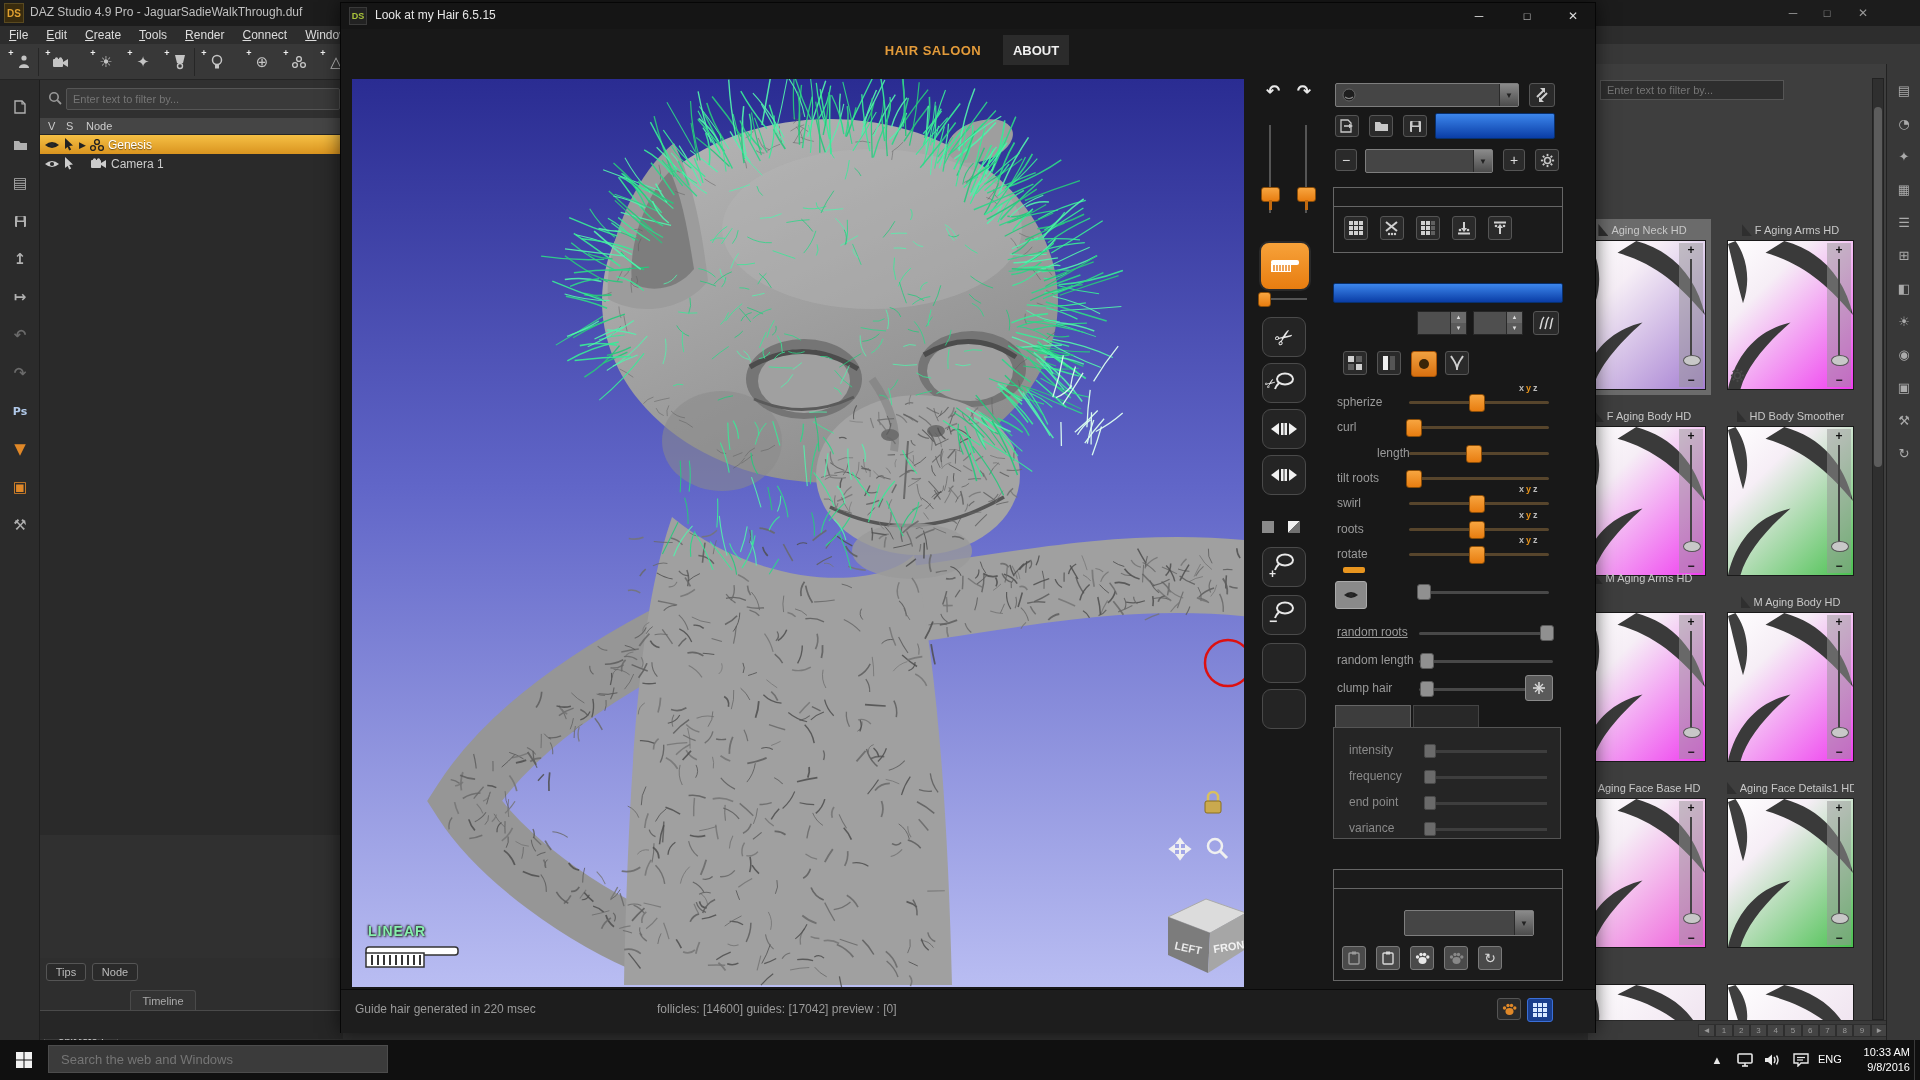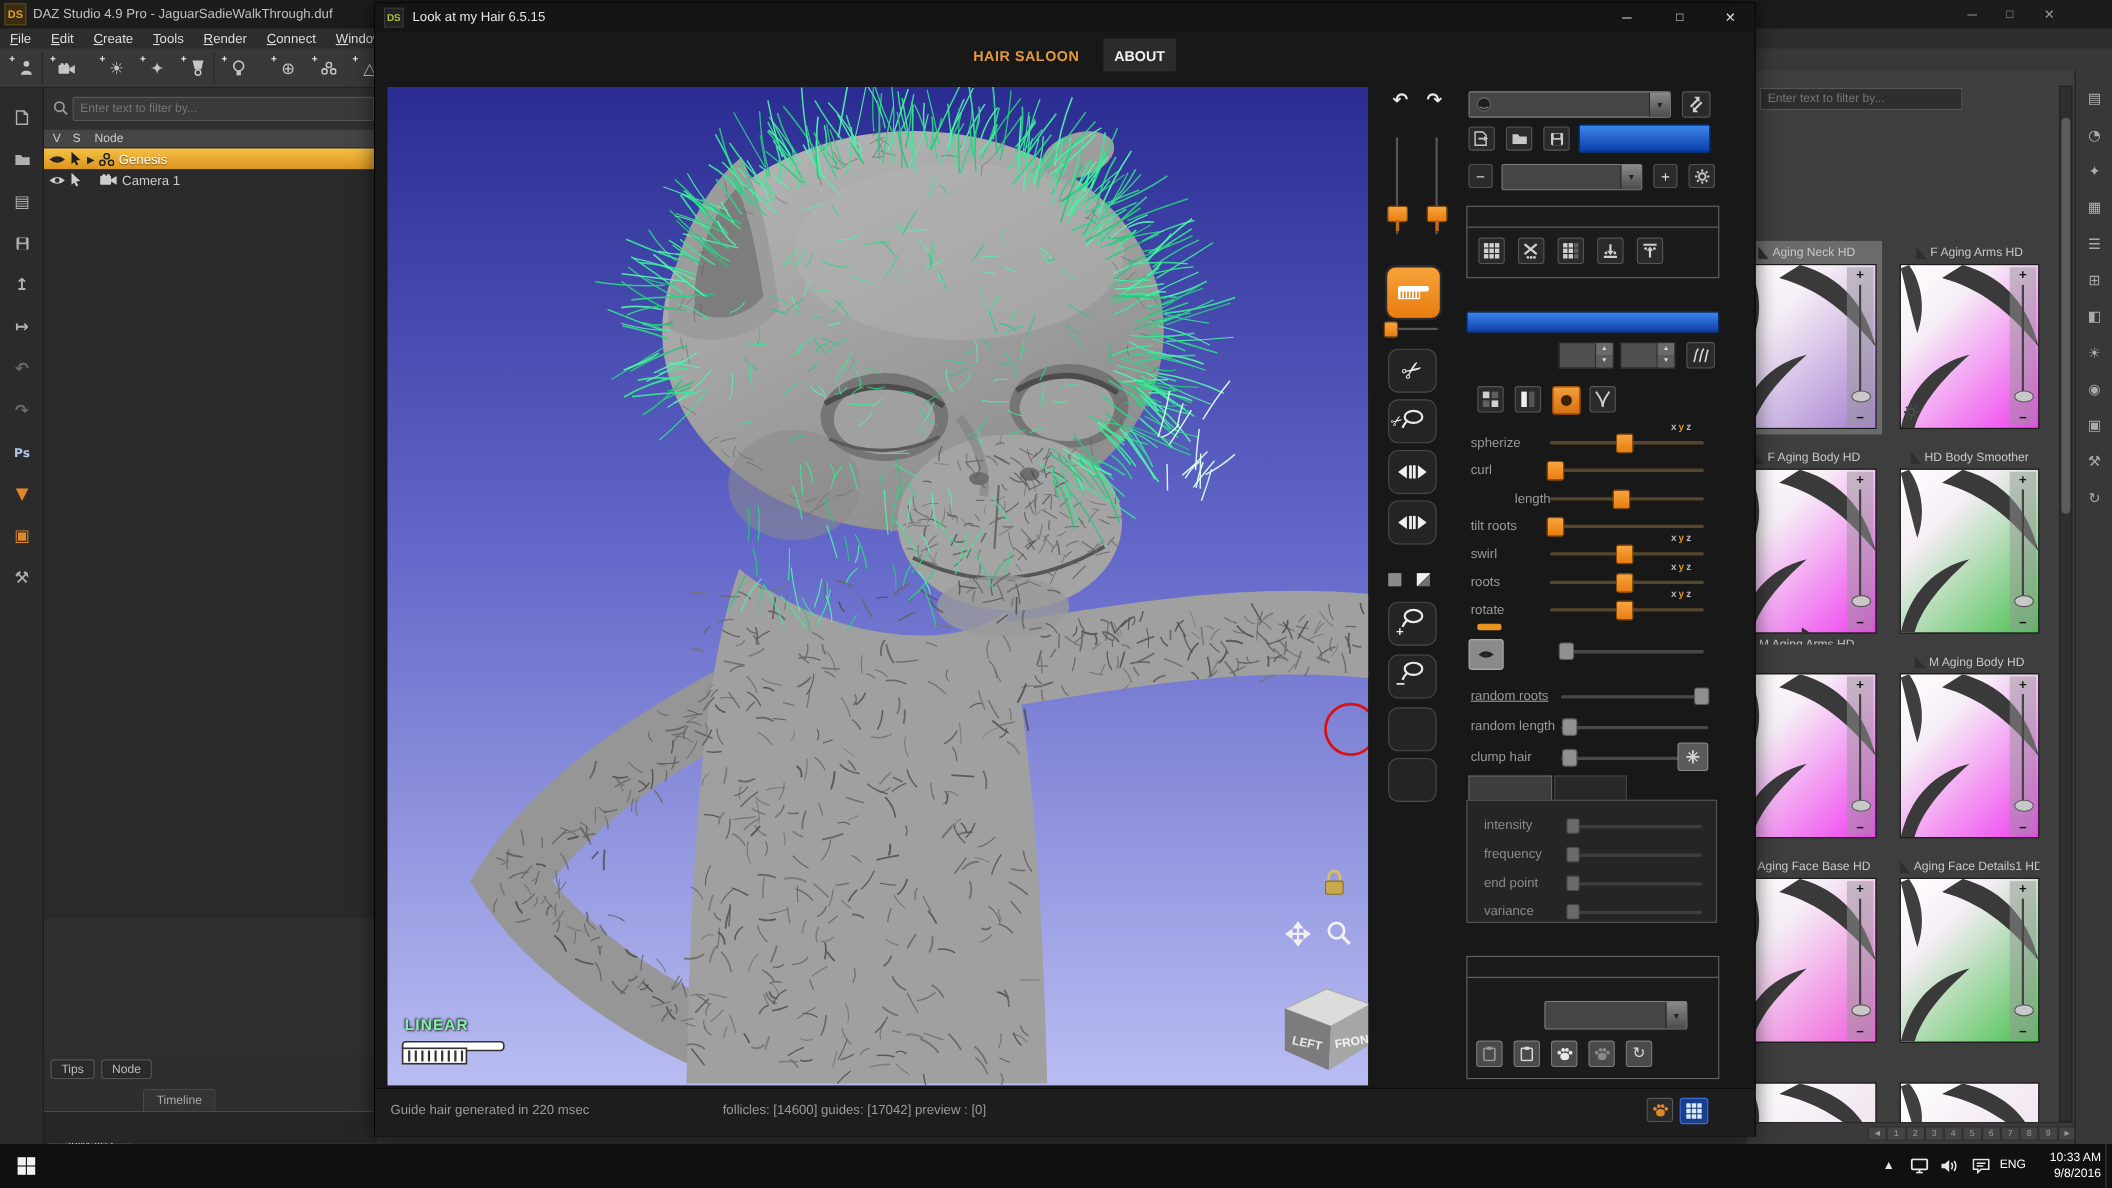--- a/index.html
+++ b/index.html
@@ -293,21 +293,21 @@
         <div class="abs" style="left:139px;top:362px;width:127px;height:150px;background:linear-gradient(135deg,#ffffff 0%,#f6eef6 30%,#49c14f 100%);border:1px solid #1a1a1a;box-sizing:border-box;overflow:hidden;"><svg width="125" height="148" viewBox="0 0 125 148" xmlns="http://www.w3.org/2000/svg">
             <path d="M 56.25 0 C 93.75 10.360000000000001 116.25 37 125 74 C 100 44.4 75 22.2 37.5 11.84 Z" fill="#3a3a3a"></path>
    <path d="M 0 148 C 8.75 111 31.25 88.8 62.5 81.4 C 37.5 103.6 18.75 125.8 12.5 148 Z" fill="#3a3a3a"></path>
    <path d="M 7.5 0 C 20 17.759999999999998 22.5 41.440000000000005 15 62.16 C 8.75 39.96 3.75 17.759999999999998 0 2.96 Z" fill="#3f3f3f"></path>
           </svg><div class="abs" style="right:2px;top:2px;width:24px;height:144px;background:rgba(150,150,150,.5);">
        <div style="text-align:center;color:#111;font-weight:bold;font-size:12px;line-height:14px;">+</div>
        <div style="position:absolute;left:11px;top:16px;width:2px;height:100px;background:#444;"></div>
        <div style="position:absolute;left:4px;top:112px;width:16px;height:9px;background:#c8c8c8;border:1px solid #555;border-radius:50%;"></div>
        <div style="position:absolute;left:0;right:0;bottom:0;text-align:center;color:#111;font-weight:bold;font-size:12px;line-height:14px;">−</div>
      </div></div>
-        <div class="abs" style="left:-9px;top:506px;width:127px;height:16px;display:flex;align-items:center;justify-content:center;gap:3px;flex-direction:column;">
+        <div class="abs" style="left:-9px;top:506px;width:127px;height:16px;display:flex;align-items:center;justify-content:center;gap:3px;">
           <span style="width:10px;height:12px;background:#2f2f2f;clip-path:polygon(0 0,100% 100%,0 100%);"></span>
           <span class="tile-label">M Aging Arms HD</span>
         </div>
         <div class="abs" style="left:-9px;top:548px;width:127px;height:150px;background:linear-gradient(135deg,#ffffff 0%,#f6eef6 30%,#ef3def 100%);border:1px solid #1a1a1a;box-sizing:border-box;overflow:hidden;"><svg width="125" height="148" viewBox="0 0 125 148" xmlns="http://www.w3.org/2000/svg">
             <path d="M 56.25 0 C 93.75 10.360000000000001 116.25 37 125 74 C 100 44.4 75 22.2 37.5 11.84 Z" fill="#3a3a3a"></path>
    <path d="M 0 148 C 8.75 111 31.25 88.8 62.5 81.4 C 37.5 103.6 18.75 125.8 12.5 148 Z" fill="#3a3a3a"></path>
    <path d="M 7.5 0 C 20 17.759999999999998 22.5 41.440000000000005 15 62.16 C 8.75 39.96 3.75 17.759999999999998 0 2.96 Z" fill="#3f3f3f"></path>
           </svg><div class="abs" style="right:2px;top:2px;width:24px;height:144px;background:rgba(150,150,150,.5);">
        <div style="text-align:center;color:#111;font-weight:bold;font-size:12px;line-height:14px;">+</div>
        <div style="position:absolute;left:11px;top:16px;width:2px;height:100px;background:#444;"></div>
@@ -2189,20 +2189,21 @@
 
   <div class="abs" id="taskbar" style="left:0;top:1040px;width:1920px;height:40px;background:#101010;z-index:100;">
     <div class="abs ico" style="left:0;top:0;width:48px;height:40px;" id="start-glyph">
         <svg width="18" height="18" viewBox="0 0 18 18" xmlns="http://www.w3.org/2000/svg">
           <rect x="1" y="1" width="7.5" height="7.5" fill="#f2f2f2"></rect>
           <rect x="9.5" y="1" width="7.5" height="7.5" fill="#f2f2f2"></rect>
           <rect x="1" y="9.5" width="7.5" height="7.5" fill="#f2f2f2"></rect>
           <rect x="9.5" y="9.5" width="7.5" height="7.5" fill="#f2f2f2"></rect>
         </svg>
       </div>
+    <input class="abs" style="left: 48px; top: 5px; width: 340px; height: 28px; background: rgb(59, 59, 59); border: 1px solid rgb(76, 76, 76); color: rgb(204, 204, 204); font-size: 13px; padding: 0px 12px; box-sizing: border-box;" placeholder="Search the web and Windows">
     <div id="taskbar-apps"></div>
     <div class="abs ico" style="left:1706px;top:8px;width:22px;height:24px;color:#e8e8e8;font-size:11px;">▲</div>
     <div class="abs ico" style="left:1732px;top:8px;width:26px;height:24px;" id="net-glyph">
         <svg width="18" height="14" viewBox="0 0 18 14" xmlns="http://www.w3.org/2000/svg">
           <rect x="2" y="1" width="14" height="9" rx="1" fill="none" stroke="#e8e8e8" stroke-width="1.6"></rect>
           <line x1="6" y1="13" x2="12" y2="13" stroke="#e8e8e8" stroke-width="1.6"></line>
           <line x1="9" y1="10" x2="9" y2="13" stroke="#e8e8e8" stroke-width="1.6"></line>
         </svg>
       </div>
     <div class="abs ico" style="left:1760px;top:8px;width:26px;height:24px;" id="vol-glyph">

